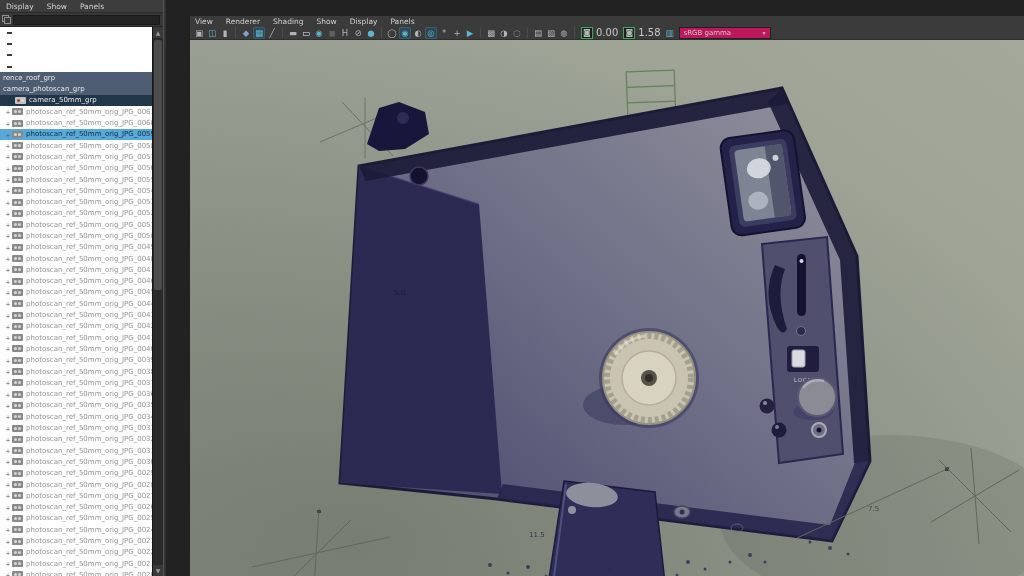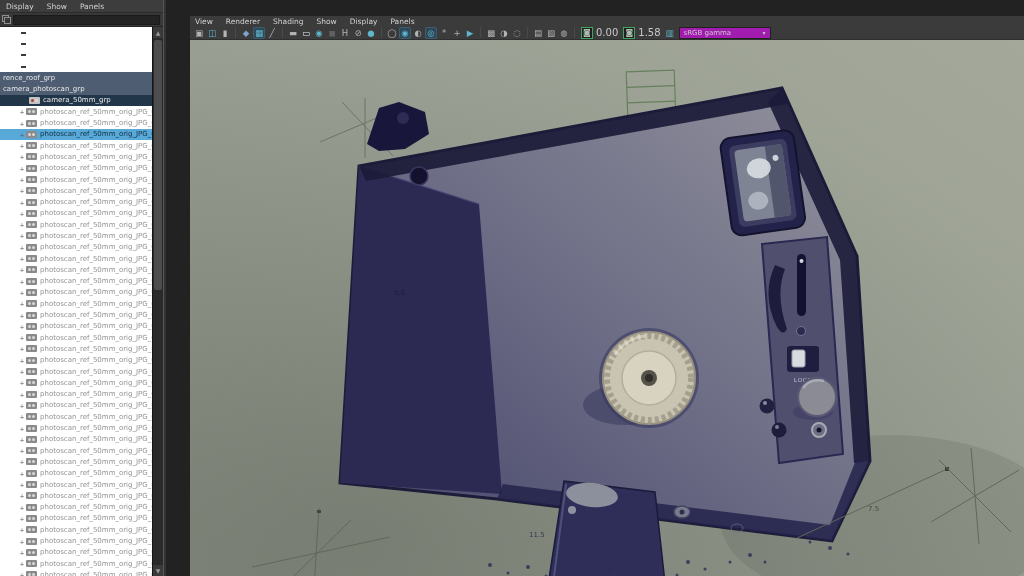--- a/index.html
+++ b/index.html
@@ -15,21 +15,21 @@
   .ol-search { height:14px; background:#383838; display:flex; align-items:center;
     padding:1px 3px 1px 2px; gap:2px; border-bottom:1px solid #242424; }
   .filter-icon { width:9px; height:9px; position:relative; flex:none; }
   .filter-icon::before, .filter-icon::after { content:""; position:absolute; width:5px; height:5px;
     border:1px solid #8f8f8f; }
   .filter-icon::before { left:0; top:0; } .filter-icon::after { right:0; bottom:0; background:#383838; }
   .ol-search input { flex:1; height:10px; background:#232323; border:1px solid #1a1a1a;
     color:#cccccc; font-size:7px; padding:0 2px; outline:none; }
   #ol-rows { position:absolute; left:0; top:27px; right:11px; bottom:0; overflow:hidden; background:#ffffff; }
   .row { height:11.3px; display:flex; align-items:center; font-size:7px; color:#909090;
-    white-space:nowrap; overflow:hidden; padding-left:19px; }
+    white-space:nowrap; overflow:hidden; padding-left:5px; }
   .row .plus { width:6px; font-size:6px; color:#5c5c5c; text-align:center; flex:none; }
   .cam-ico { width:11px; height:7px; background:#8a8a8a; border-radius:1px; position:relative;
     margin:0 3px 0 1px; flex:none; }
   .cam-ico::before { content:""; position:absolute; left:2px; top:2px; width:3px; height:3px;
     border-radius:50%; background:#d8d8d8; }
   .cam-ico::after { content:""; position:absolute; left:6px; top:2px; width:3px; height:3px;
     border-radius:50%; background:#d8d8d8; }
   .cam-ico.red { background:#c2c2c2; }
   .cam-ico.red::before { background:#b63e2e; }
   .row.ghost { color:transparent; }
@@ -58,21 +58,21 @@
   .vp-menus { height:10px; display:flex; gap:13px; padding:1px 0 0 5px; }
   .vp-icons { height:13px; display:flex; align-items:center; gap:1px; padding:0 3px; }
   .ticon { width:12px; height:12px; font-size:8.5px; line-height:12px; text-align:center;
     color:#b4b4b4; flex:none; border-radius:2px; cursor:default; }
   .ticon.active { background:#2e4857; box-shadow:0 0 0 1px #3c5d6e inset; }
   .tsep { width:1px; height:11px; background:#2a2a2a; border-right:1px solid #4a4a4a; margin:0 3px; flex:none; }
   .tvalgrp { display:flex; align-items:center; gap:3px; margin:0 2px; flex:none; }
   .tvalgrp .gico { width:12px; height:12px; border:1px solid #3fa45c; background:#1f1f1f;
     color:#a9bdb0; font-size:8px; line-height:10px; text-align:center; }
   .tval { font-size:10px; color:#c9c9c9; min-width:18px; }
-  .tdrop { width:92px; height:12px; background:#a21caf; border:1px solid #202020; display:flex;
+  .tdrop { width:92px; height:12px; background:#be185d; border:1px solid #202020; display:flex;
     align-items:center; justify-content:space-between; padding:0 4px; flex:none; margin-left:2px; }
   .tdrop .lbl { font-size:7px; color:#c9c9c9; }
   .tdrop .caret { font-size:6px; color:#bdbdbd; }
 
   .vp-canvas { position:relative; width:858px; height:552px;
     background:linear-gradient(215deg,#a3a89a 0%, #9aa093 45%, #8e9388 100%); }
   .vp-canvas svg { position:absolute; left:0; top:0; }
 </style>
 </head>
 <body>

